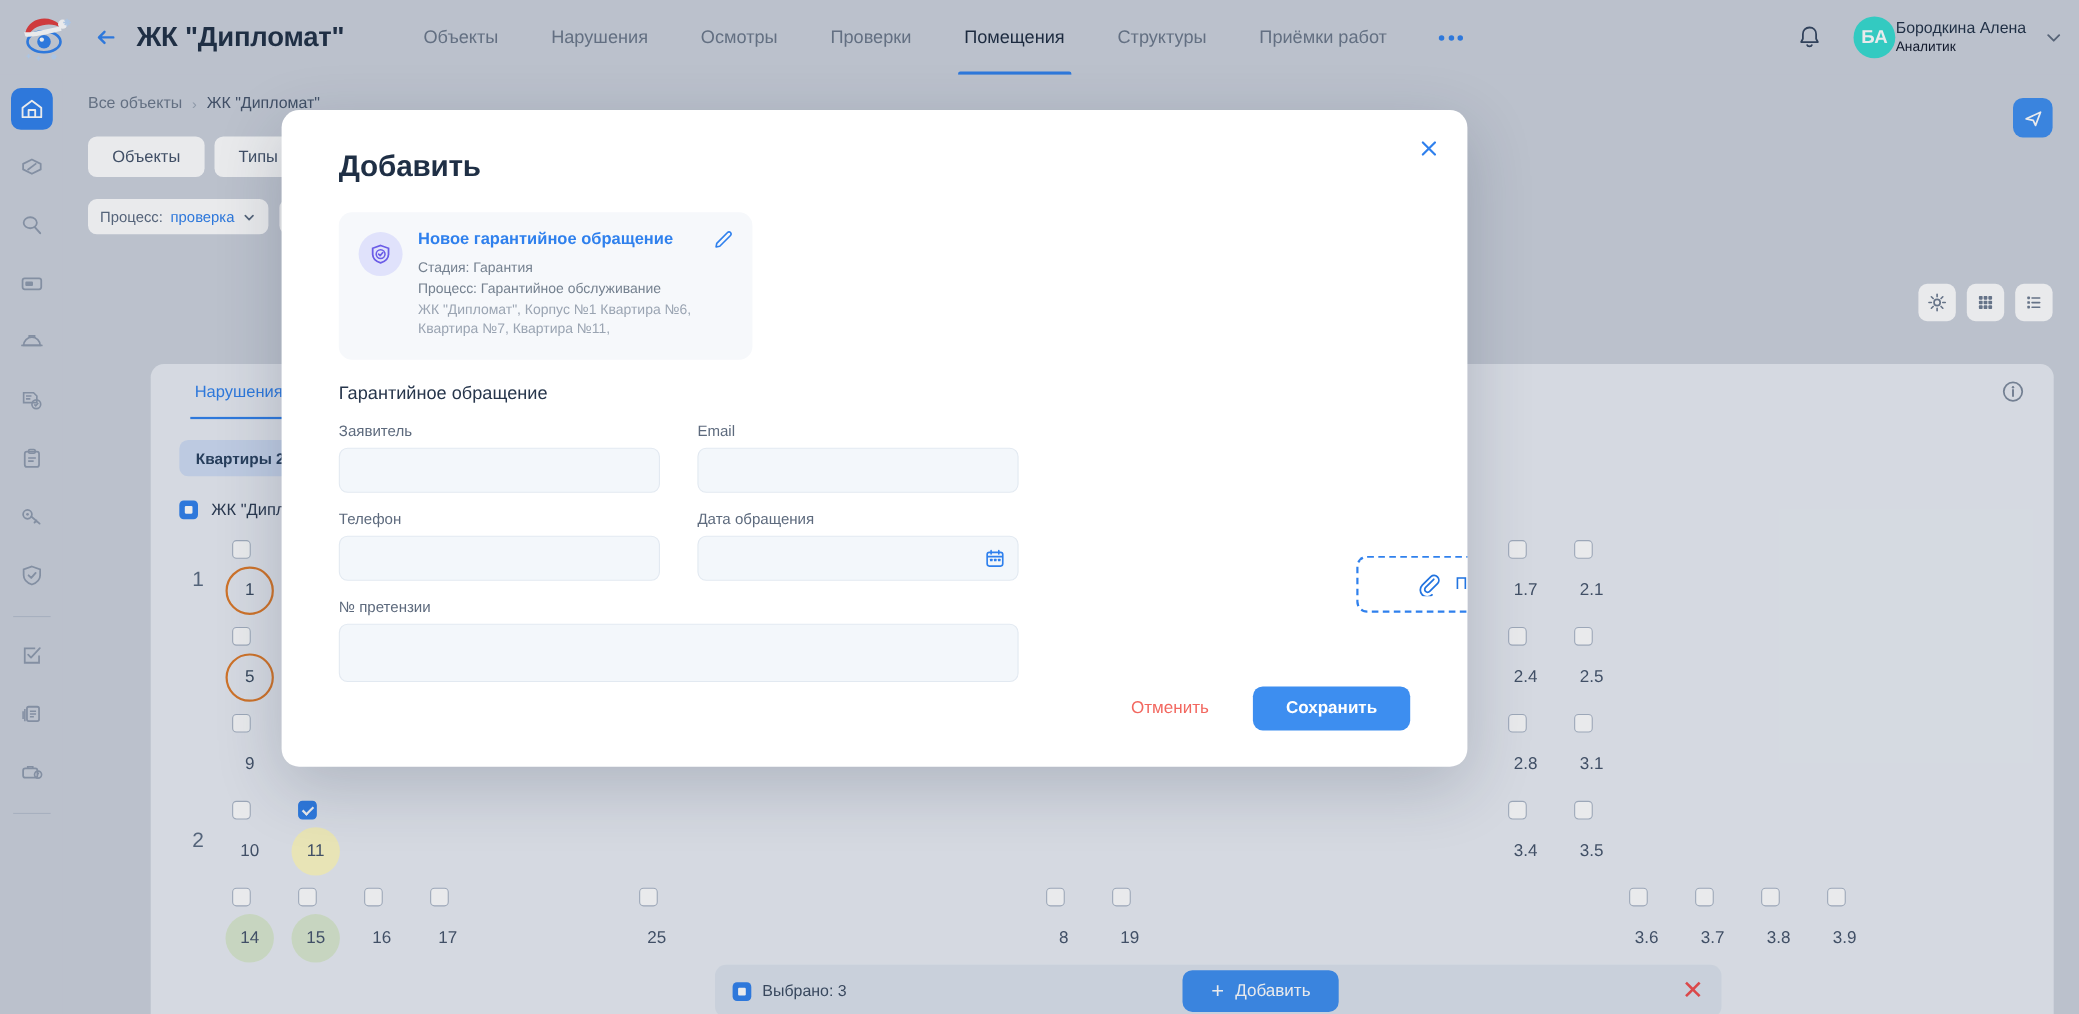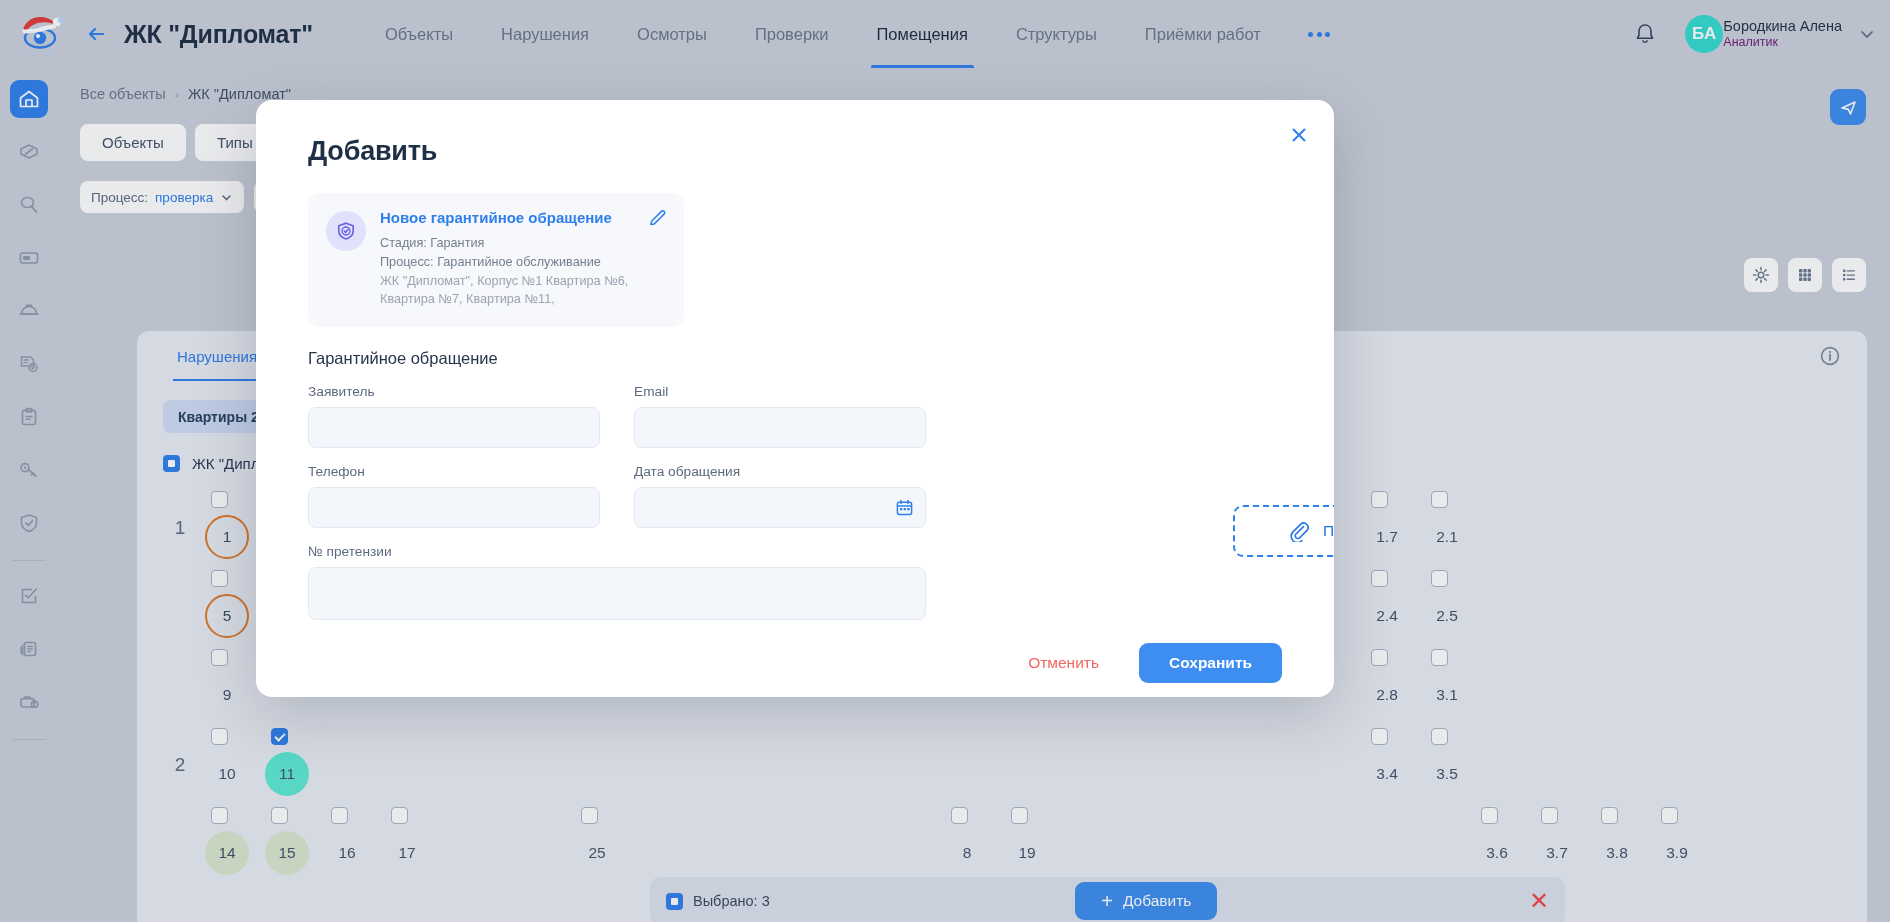--- a/index.html
+++ b/index.html
@@ -52,21 +52,21 @@
   }
   .bell{width:44px;height:44px;display:flex;align-items:center;justify-content:center;
     color:#33445e;cursor:pointer;margin-right:18px}
   .avatar{
     width:38px;height:38px;border-radius:50%;background:#35dcd0;color:#fff;
     display:flex;align-items:center;justify-content:center;font-size:17px;
     font-weight:bold;letter-spacing:0.3px;cursor:pointer;
   }
   .user-block{line-height:1.25;cursor:pointer}
   .user-name{font-size:14.5px;color:#1f2f45}
-  .user-role{font-size:12.5px;color:#701a75}
+  .user-role{font-size:12.5px;color:#0f172a}
   .user-caret{margin-left:16px;color:#5d6a7d;cursor:pointer;display:flex;align-items:center}
 
   
   .sidebar{
     position:absolute;left:0;top:68px;width:57px;height:854px;background:#ccd2dc;
     display:flex;flex-direction:column;align-items:center;padding-top:12px;
   }
   .side-ic{
     width:38px;height:38px;border-radius:9px;display:flex;align-items:center;
     justify-content:center;margin-bottom:15px;color:#8e9aad;cursor:pointer;flex:0 0 auto;
@@ -166,21 +166,21 @@
   .cell .cb.on{background:#2f80ed;border-color:#2f80ed;display:flex;align-items:center;justify-content:center}
   .cell .cb.on:after{
     content:"";width:8px;height:4px;border-left:2px solid #fff;border-bottom:2px solid #fff;
     transform:rotate(-45deg);margin-top:-2px;
   }
   .num{
     width:44px;height:44px;border-radius:50%;display:flex;align-items:center;
     justify-content:center;font-size:15.5px;color:#44536a;cursor:pointer;margin-bottom:4px;
   }
   .num.ring{border:2.5px solid #e07a28;color:#3a4a60}
-  .num.shade2{background:#5eead4}
+  .num.shade2{background:#fef9c3}
   .num.green{background:#dae8cf}
 
   .bottombar{
     position:absolute;left:513px;bottom:6px;width:915px;height:48px;
     background:#dce3ed;border-radius:10px;display:flex;align-items:center;
     padding:0 16px;
   }
   .sel-count{display:flex;align-items:center;gap:10px;font-size:14.5px;color:#3a4a60}
   .add-btn{
     margin:0 auto;height:38px;padding:0 26px;background:#3d8ef0;color:#fff;
@@ -250,21 +250,21 @@
   }
 
   .attach{
     position:absolute;left:977px;top:405px;width:305px;height:52px;
     border:2px dashed #2f80ed;border-radius:10px;display:flex;align-items:center;
     justify-content:center;gap:13px;color:#2274e0;font-size:15.5px;cursor:pointer;
     background:#fff;
   }
 
   .modal-foot{
-    position:absolute;right:52px;bottom:14px;display:flex;align-items:center;gap:0;
+    position:absolute;right:52px;bottom:33px;display:flex;align-items:center;gap:0;
   }
   .btn-cancel{
     background:none;border:none;color:#f2675f;font-size:15.5px;padding:10px 22px;
     cursor:pointer;font-family:inherit;
   }
   .btn-save{
     background:#3d8ef0;border:none;color:#fff;font-size:15.5px;font-weight:bold;
     border-radius:9px;height:40px;padding:0 30px;margin-left:18px;cursor:pointer;
     font-family:inherit;
   }

